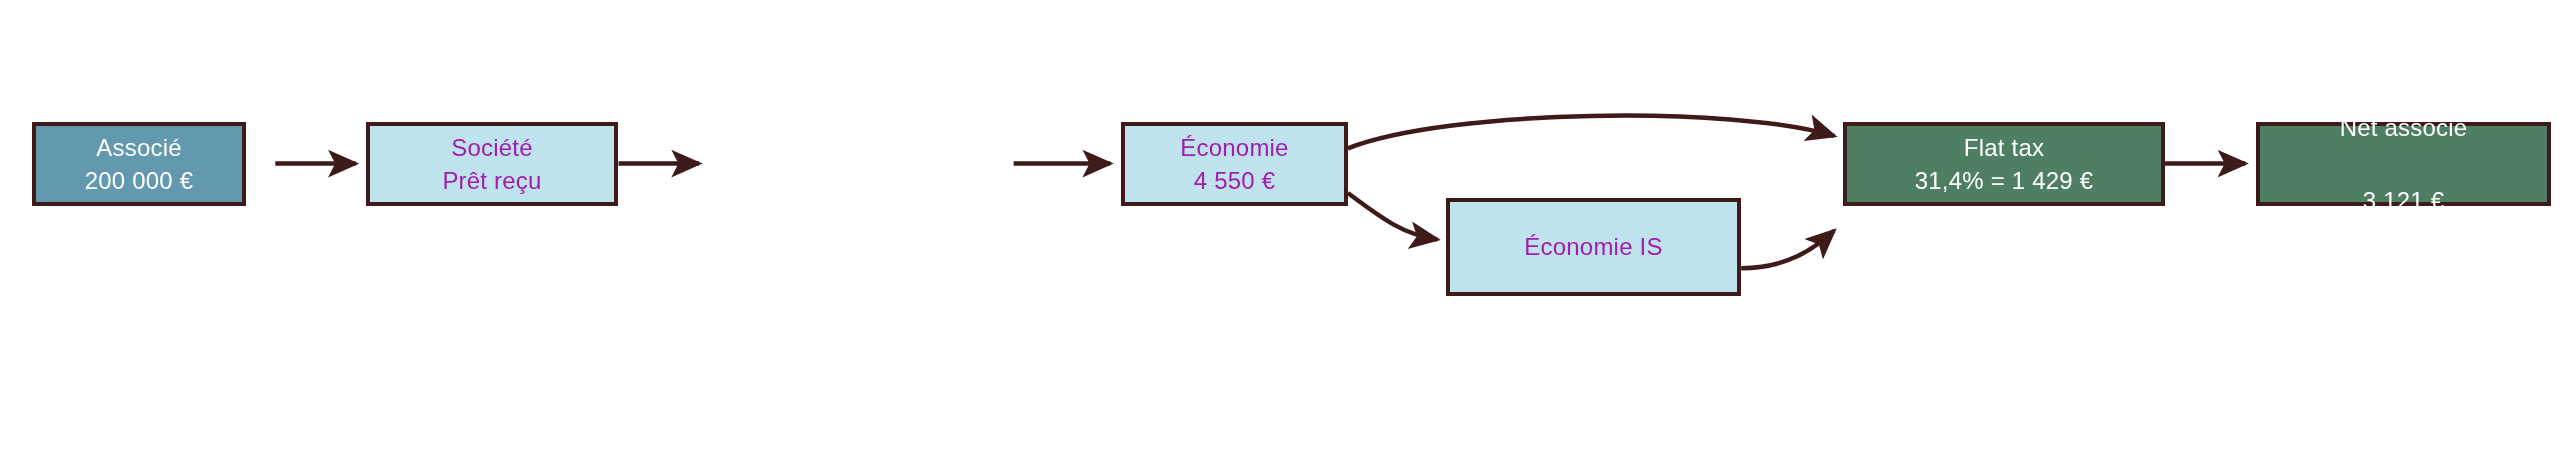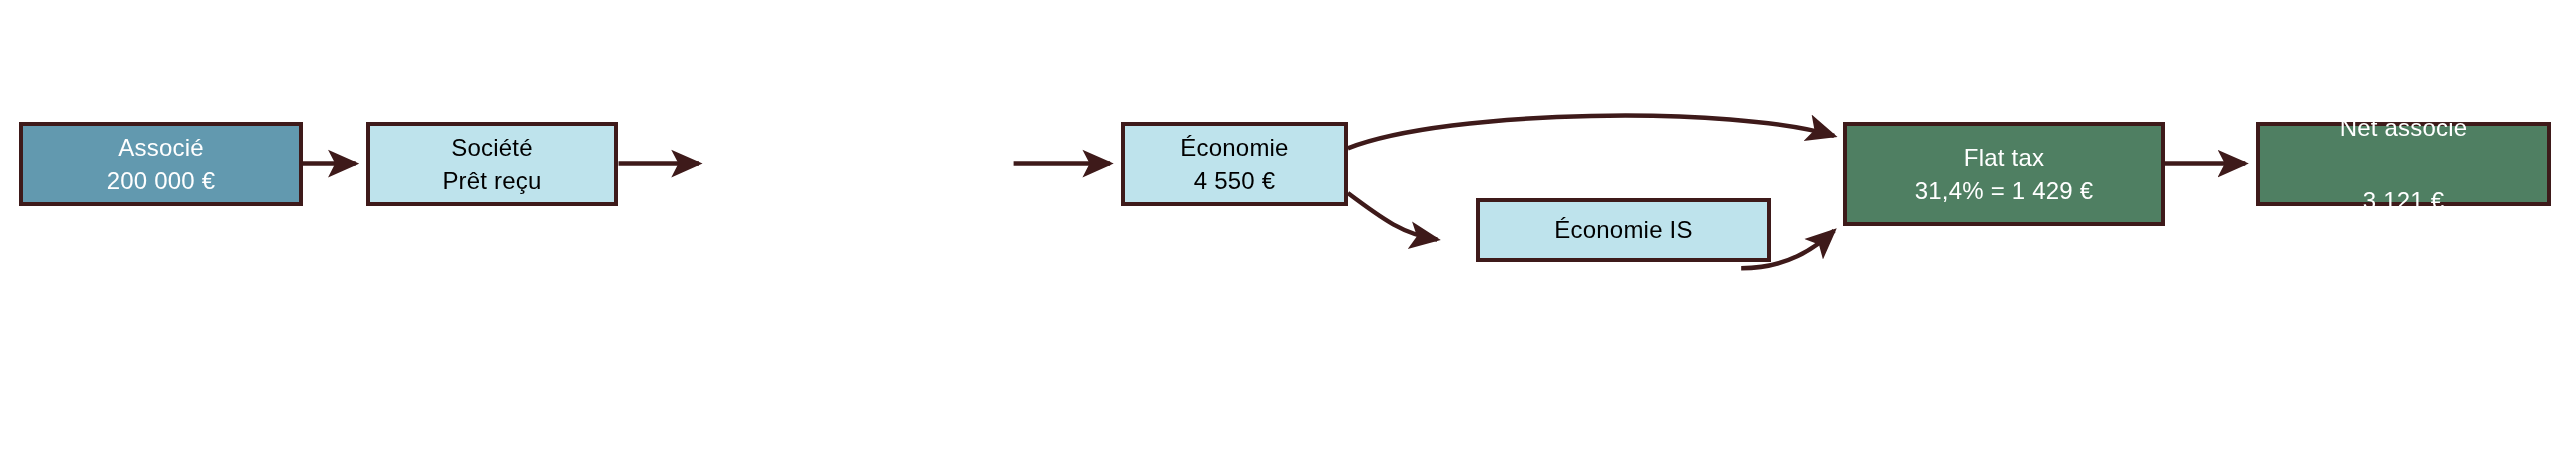--- a/index.html
+++ b/index.html
@@ -34,21 +34,21 @@
   .node .line2 {
     display: block;
     white-space: nowrap;
   }
   .fill-steel {
     background: #6299AF;
     color: #FFFFFF;
   }
   .fill-lightblue {
     background: #BEE3EC;
-    color: #000000;
+    color: #a21caf;
   }
   .fill-green {
     background: #4F7F62;
     color: #FFFFFF;
   }
   #edges {
     position: absolute;
     left: 0;
     top: 0;
     width: 2576px;
@@ -76,41 +76,41 @@
 
     <path d="M 1508,166 C 1620,122 1940,118 2052,152" fill="none" stroke="#3E1A1A" stroke-width="5" marker-end="url(#arrowhead)"></path>
 
     <path d="M 1508,216 C 1548,246 1570,262 1608,268" fill="none" stroke="#3E1A1A" stroke-width="5" marker-end="url(#arrowhead)"></path>
 
     <path d="M 1948,300 C 2000,300 2030,278 2052,258" fill="none" stroke="#3E1A1A" stroke-width="5" marker-end="url(#arrowhead)"></path>
 
     <path d="M 2422,183 L 2512,183" fill="none" stroke="#3E1A1A" stroke-width="5" marker-end="url(#arrowhead)"></path>
   </svg>
 
-  <div class="node fill-steel" style="left:19px; top:122px; width:284px; height:84px;">
+  <div class="node fill-steel" style="left:32px; top:122px; width:214px; height:84px;">
     <span class="line1">Associé</span>
     <span class="line2">200 000 €</span>
   </div>
 
   <div class="node fill-lightblue" style="left:366px; top:122px; width:252px; height:84px;">
     <span class="line1">Société</span>
     <span class="line2">Prêt reçu</span>
   </div>
 
 
   <div class="node fill-lightblue" style="left:1121px; top:122px; width:227px; height:84px;">
     <span class="line1">Économie</span>
     <span class="line2">4 550 €</span>
   </div>
 
-  <div class="node fill-lightblue" style="left:1476px; top:198px; width:295px; height:64px;">
+  <div class="node fill-lightblue" style="left:1446px; top:198px; width:295px; height:98px;">
     <span class="line1">Économie IS</span>
   </div>
 
-  <div class="node fill-green" style="left:1843px; top:122px; width:322px; height:104px;">
+  <div class="node fill-green" style="left:1843px; top:122px; width:322px; height:84px;">
     <span class="line1">Flat tax</span>
     <span class="line2">31,4% = 1 429 €</span>
   </div>
 
   <div class="node fill-green" style="left:2256px; top:122px; width:295px; height:84px;gap:39px;">
     <span class="line1">Net associé</span>
     <span class="line2">3 121 €</span>
   </div>
 
 </div>

